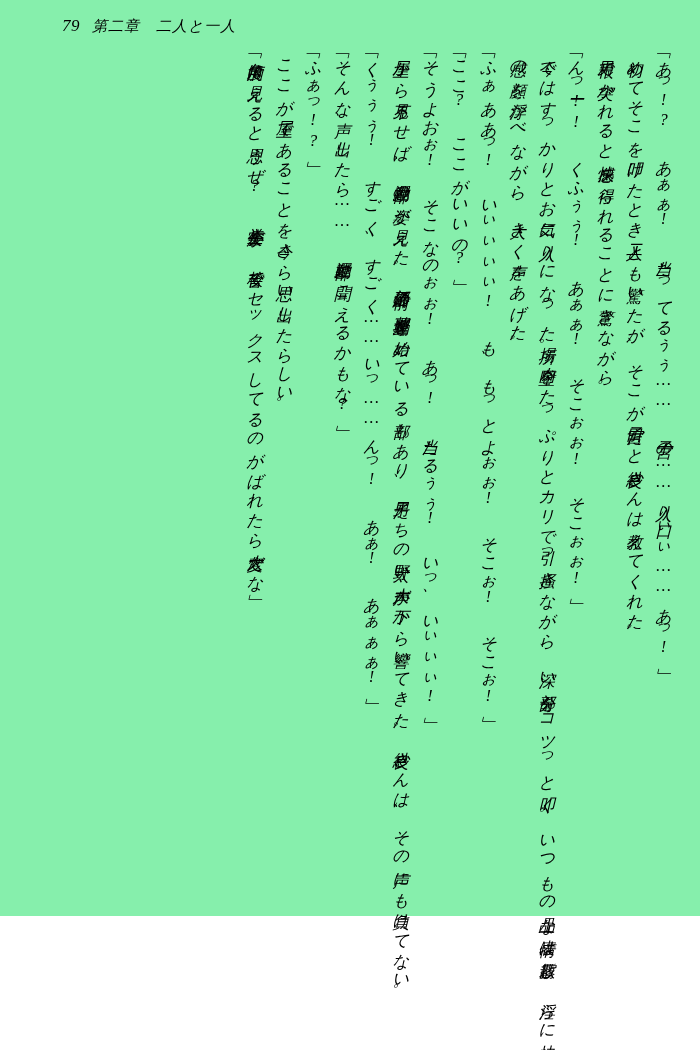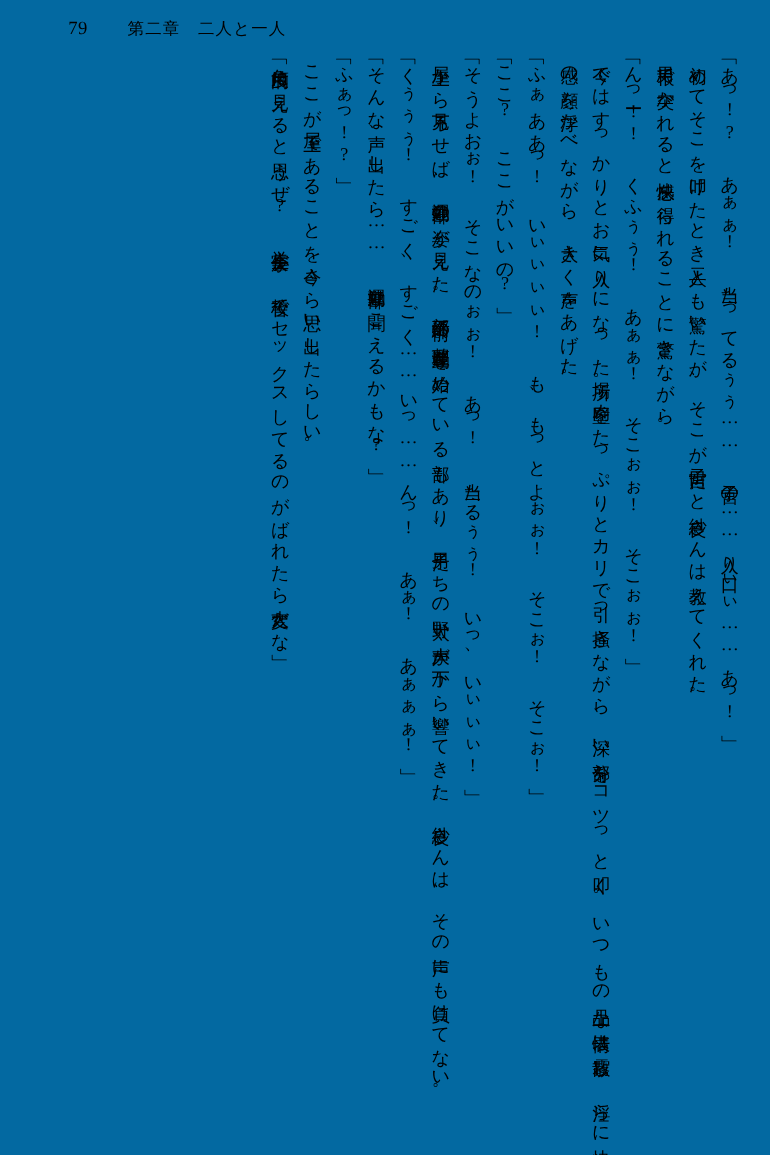--- a/index.html
+++ b/index.html
@@ -10,43 +10,44 @@
   body {
     width: 700px;
     height: 1050px;
     font-family: "Liberation Serif", "DejaVu Serif", serif;
     color: #000000;
     overflow: hidden;
   }
   .page {
     position: relative;
     width: 700px;
-    height: 1050px;
+    height: 916px;
     box-sizing: border-box;
-    background: #0369a1;
+    background: #86efac;
+    font-style: italic;
   }
   
   .header {
     position: absolute;
     top: 16px;
     left: 0;
     width: 700px;
     height: 30px;
     display: flex;
     align-items: baseline;
     box-sizing: border-box;
     padding-left: 62px;
   }
   .page-number {
     font-size: 17px;
     letter-spacing: 0.5px;
   }
   .running-title {
     font-size: 15px;
-    margin-left: 36px;
+    margin-left: 12px;
     letter-spacing: 1px;
   }
   
   .body-area {
     position: absolute;
     top: 48px;
     left: 22px;
     width: 656px;
     height: 990px;
     box-sizing: border-box;

